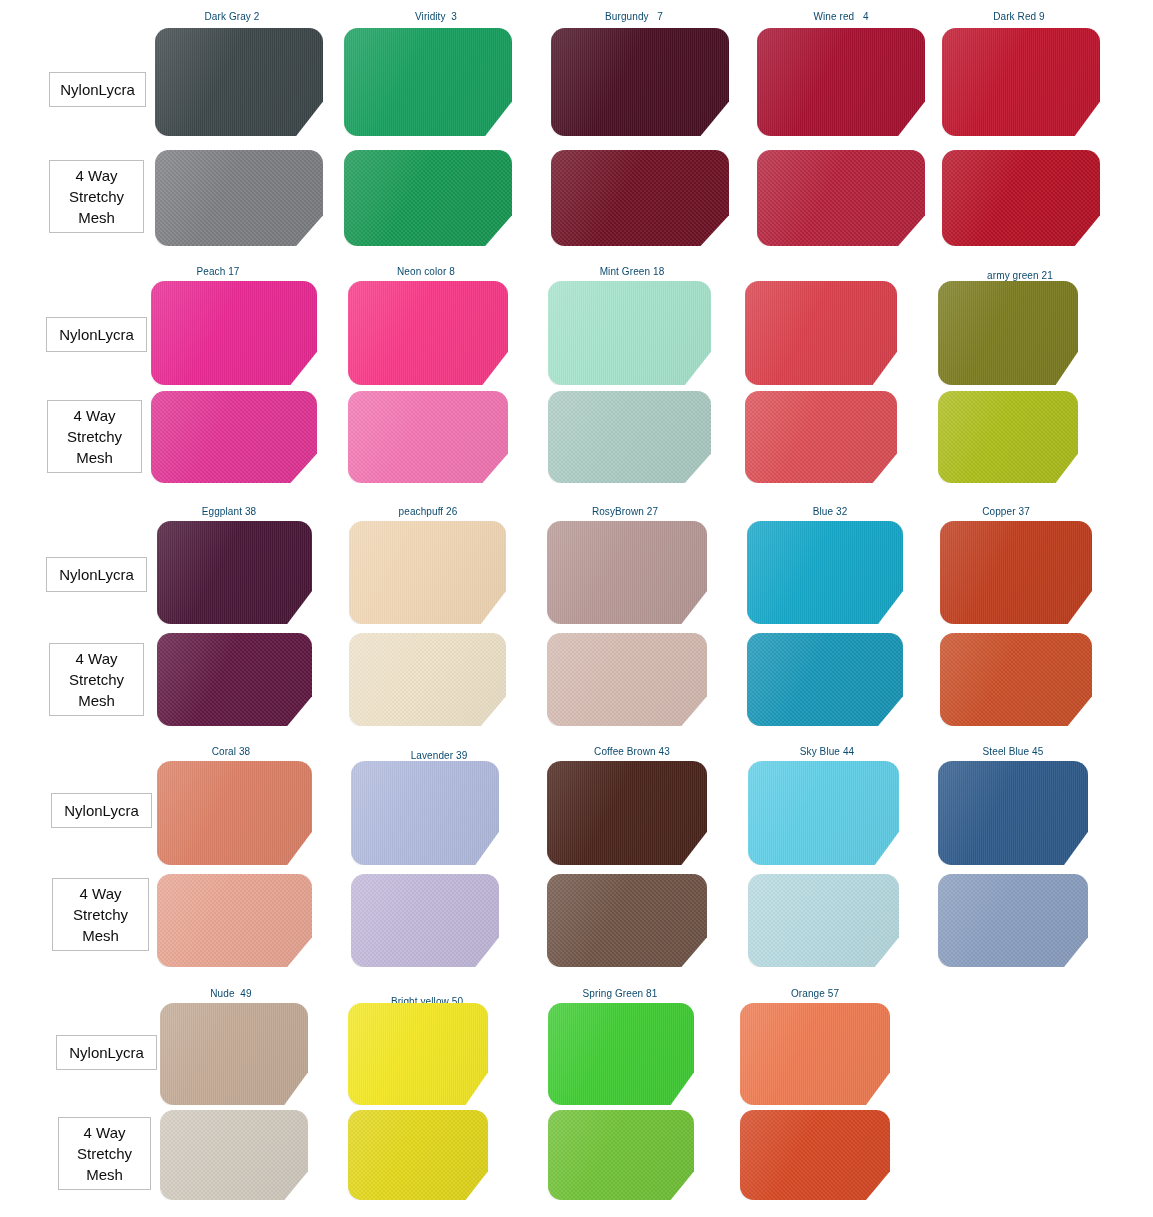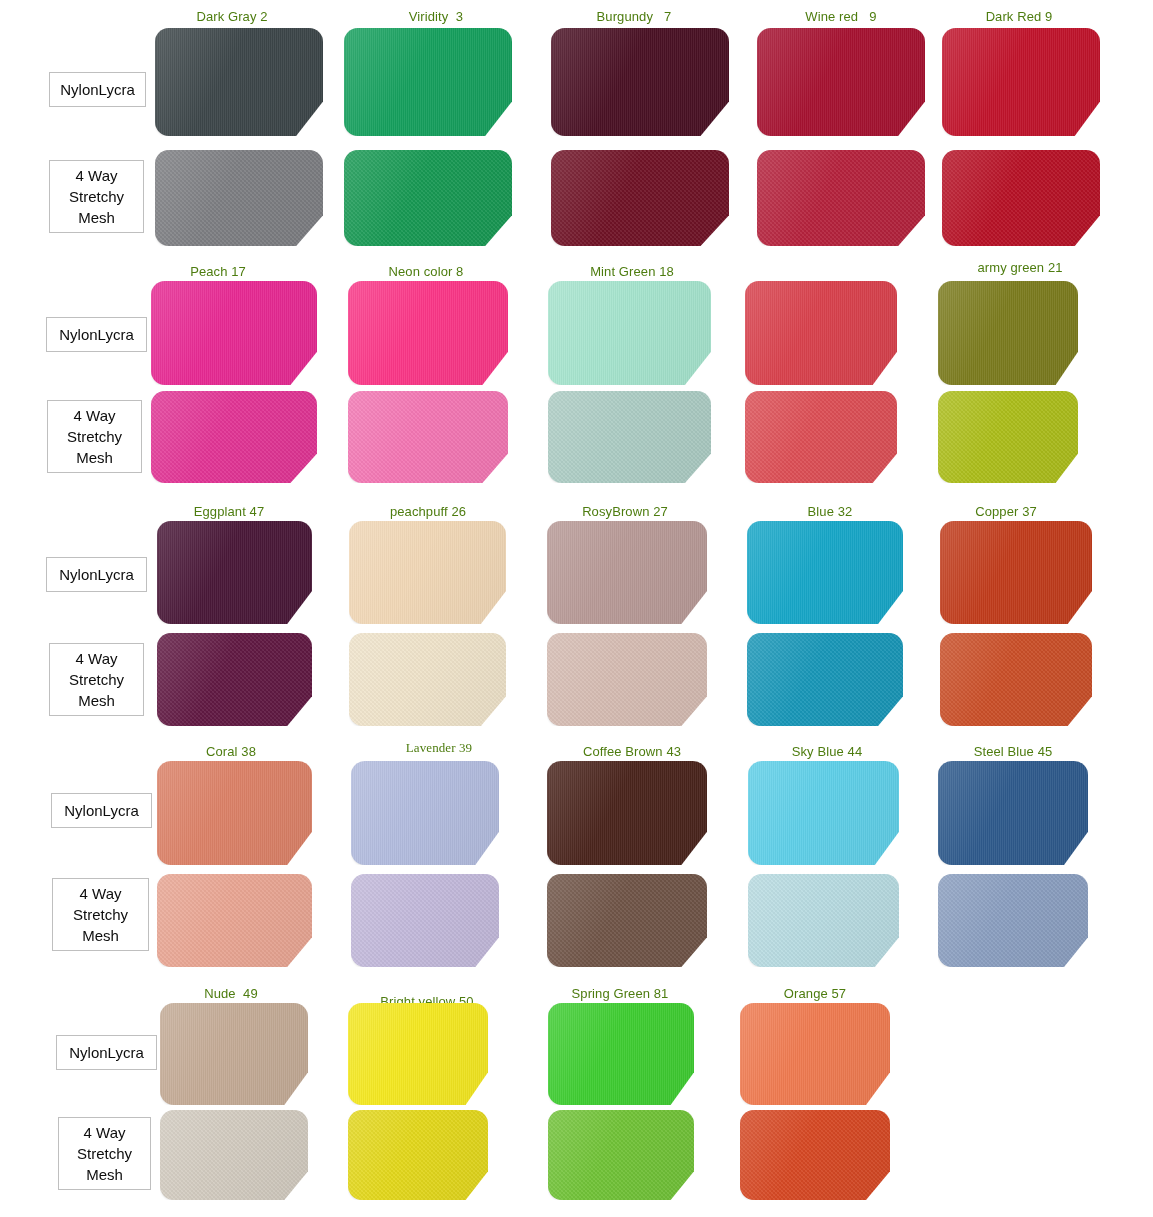--- a/index.html
+++ b/index.html
@@ -28,23 +28,23 @@
     position: relative;
     width: 1153px;
     height: 240px;
   }
   .band.band-0 { height: 255px; }
   .band.band-4 { height: 242px; }
   .col-head {
     position: absolute;
     top: 0;
     text-align: center;
-    font-size: 13px;
+    font-size: 10px;
     line-height: 18px;
-    color: #4d7c0f;
+    color: #0c4a6e;
     white-space: pre;
     letter-spacing: .1px;
   }
 
   
   .matlabel {
     position: absolute;
     border: 1px solid #bfbfbf;
     background: #ffffff;
     text-align: center;
@@ -91,21 +91,21 @@
   }
 </style>
 </head>
 <body>
 
 <div class="sheet" id="sheet">
     <div class="band band-0" style="position: absolute; left: 0px; top: 0px;">
       <div class="col-head" style="left: 122px; width: 220px; top: 8px;">Dark Gray 2</div>
       <div class="col-head" style="left: 326px; width: 220px; top: 8px;">Viridity  3</div>
       <div class="col-head" style="left: 524px; width: 220px; top: 8px;">Burgundy   7</div>
-      <div class="col-head" style="left: 731px; width: 220px; top: 8px;">Wine red   9</div>
+      <div class="col-head" style="left: 731px; width: 220px; top: 8px;">Wine red   4</div>
       <div class="col-head" style="left: 909px; width: 220px; top: 8px;">Dark Red 9</div>
       <div class="matlabel one-line" style="left: 49px; top: 72px; width: 97px;">NylonLycra</div>
       <div class="matlabel" style="left: 49px; top: 160px; width: 95px;">4 Way
 Stretchy
 Mesh</div>
       <div class="swatch knit" title="Dark Gray 2" style="left: 155px; top: 28px; width: 168px; height: 108px; background: rgb(61, 70, 73);">
         <div class="tex"></div>
         <div class="sheen"></div>
       </div>
       <div class="swatch mesh" title="Dark Gray 2" style="left: 155px; top: 150px; width: 168px; height: 96px; background: rgb(130, 131, 135);">
@@ -143,21 +143,21 @@
       <div class="swatch mesh" title="Dark Red 9" style="left: 942px; top: 150px; width: 158px; height: 96px; background: rgb(189, 19, 40);">
         <div class="tex"></div>
         <div class="sheen"></div>
       </div>
     </div>
     <div class="band band-1" style="position: absolute; left: 0px; top: 255px;">
       <div class="col-head" style="left: 108px; width: 220px; top: 8px;">Peach 17</div>
       <div class="col-head" style="left: 316px; width: 220px; top: 8px;">Neon color 8</div>
       <div class="col-head" style="left: 522px; width: 220px; top: 8px;">Mint Green 18</div>
       <div class="col-head" style="left: 729px; width: 220px; top: 8px; margin-top: 48px;">Tomato red 20</div>
-      <div class="col-head" style="left: 910px; width: 220px; top: 4px;">army green 21</div>
+      <div class="col-head" style="left: 910px; width: 220px; top: 12px;">army green 21</div>
       <div class="matlabel one-line" style="left: 46px; top: 62px; width: 101px;">NylonLycra</div>
       <div class="matlabel" style="left: 47px; top: 145px; width: 95px;">4 Way
 Stretchy
 Mesh</div>
       <div class="swatch knit" title="Peach 14" style="left: 151px; top: 26px; width: 166px; height: 104px; background: rgb(231, 42, 147);">
         <div class="tex"></div>
         <div class="sheen"></div>
       </div>
       <div class="swatch mesh" title="Peach 14" style="left: 151px; top: 136px; width: 166px; height: 92px; background: rgb(233, 55, 154);">
         <div class="tex"></div>
@@ -190,21 +190,21 @@
       <div class="swatch knit" title="army green 21" style="left: 938px; top: 26px; width: 140px; height: 104px; background: rgb(124, 124, 30);">
         <div class="tex"></div>
         <div class="sheen"></div>
       </div>
       <div class="swatch mesh" title="army green 21" style="left: 938px; top: 136px; width: 140px; height: 92px; background: rgb(178, 196, 28);">
         <div class="tex"></div>
         <div class="sheen"></div>
       </div>
     </div>
     <div class="band band-2" style="position: absolute; left: 0px; top: 495px;">
-      <div class="col-head" style="left: 119px; width: 220px; top: 8px;">Eggplant 47</div>
+      <div class="col-head" style="left: 119px; width: 220px; top: 8px;">Eggplant 38</div>
       <div class="col-head" style="left: 318px; width: 220px; top: 8px;">peachpuff 26</div>
       <div class="col-head" style="left: 515px; width: 220px; top: 8px;">RosyBrown 27</div>
       <div class="col-head" style="left: 720px; width: 220px; top: 8px;">Blue 32</div>
       <div class="col-head" style="left: 896px; width: 220px; top: 8px; text-align: center;">Copper 37</div>
       <div class="matlabel one-line" style="left: 46px; top: 62px; width: 101px;">NylonLycra</div>
       <div class="matlabel" style="left: 49px; top: 148px; width: 95px;">4 Way
 Stretchy
 Mesh</div>
       <div class="swatch knit" title="Eggplant 25" style="left: 157px; top: 26px; width: 155px; height: 103px; background: rgb(73, 24, 56);">
         <div class="tex"></div>
@@ -242,21 +242,21 @@
         <div class="tex"></div>
         <div class="sheen"></div>
       </div>
       <div class="swatch mesh" title="Copper 37" style="left: 940px; top: 138px; width: 152px; height: 93px; background: rgb(209, 82, 42);">
         <div class="tex"></div>
         <div class="sheen"></div>
       </div>
     </div>
     <div class="band band-3" style="position: absolute; left: 0px; top: 735px;">
       <div class="col-head" style="left: 121px; width: 220px; top: 8px;">Coral 38</div>
-      <div class="col-head" style="left: 329px; width: 220px; top: 4px; font-family: Liberation Serif, serif;">Lavender 39</div>
+      <div class="col-head" style="left: 329px; width: 220px; top: 12px;">Lavender 39</div>
       <div class="col-head" style="left: 522px; width: 220px; top: 8px;">Coffee Brown 43</div>
       <div class="col-head" style="left: 717px; width: 220px; top: 8px;">Sky Blue 44</div>
       <div class="col-head" style="left: 903px; width: 220px; top: 8px;">Steel Blue 45</div>
       <div class="matlabel one-line" style="left: 51px; top: 58px; width: 101px;">NylonLycra</div>
       <div class="matlabel" style="left: 52px; top: 143px; width: 97px;">4 Way
 Stretchy
 Mesh</div>
       <div class="swatch knit" title="Coral 38" style="left: 157px; top: 26px; width: 155px; height: 104px; background: rgb(219, 129, 103);">
         <div class="tex"></div>
         <div class="sheen"></div>

